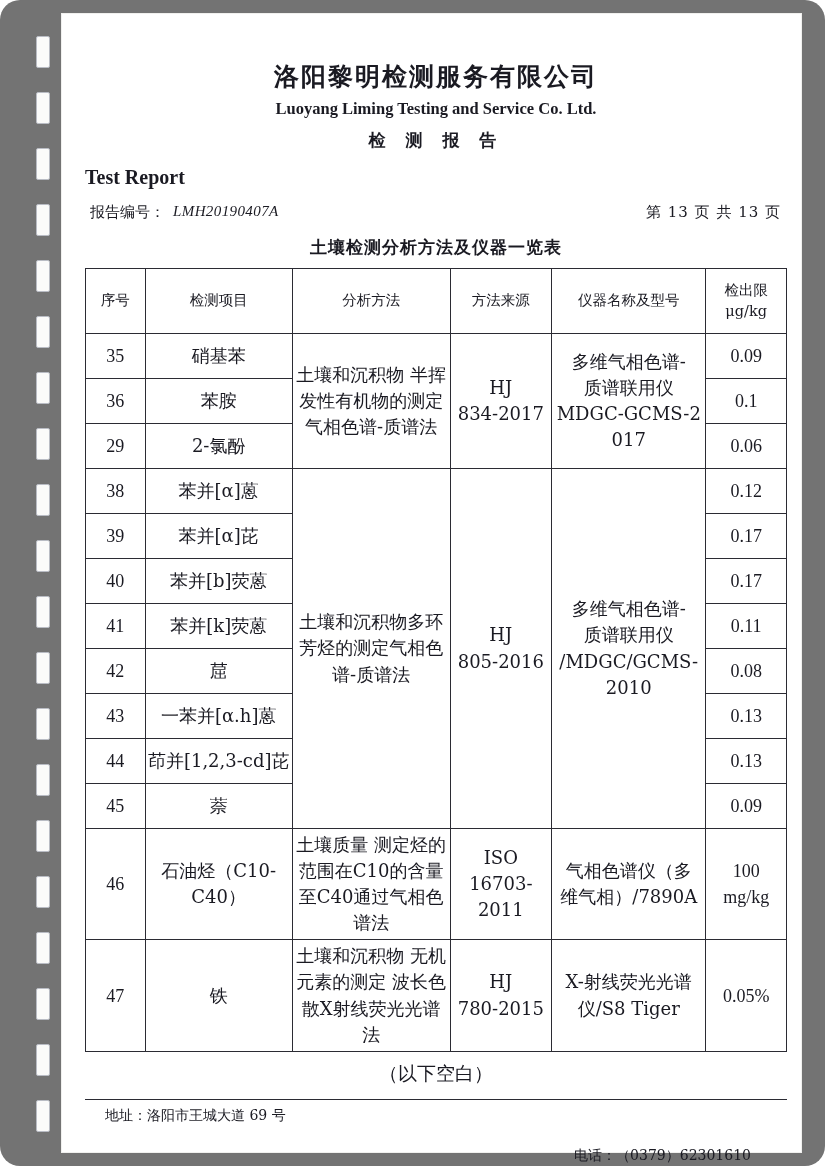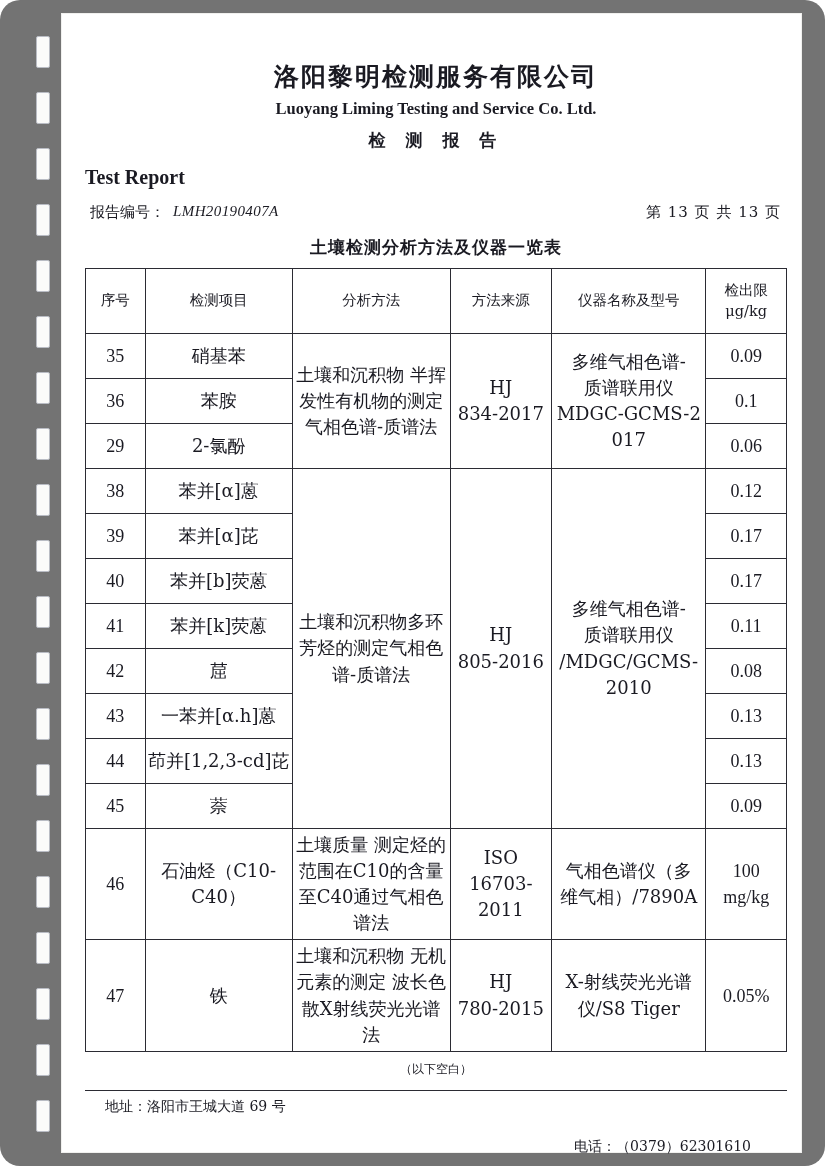--- a/index.html
+++ b/index.html
@@ -134,21 +134,21 @@
   .col-meth  { width: 22.5%; }
   .col-src   { width: 14.5%; }
   .col-instr { width: 22%; }
   .col-lim   { width: 11.5%; }
   .rowh { height: 45px; }
   .cell-sm { font-size: 12.8px; }
   .num { font-family: "Liberation Serif", serif; font-size: 13.5px; }
   .hdr-lim span { display: block; }
   .blank-note {
     text-align: center;
-    font-size: 12px;
+    font-size: 19px;
     font-family: "DejaVu Serif", serif;
     margin-top: 9px;
   }
   .footer {
     margin-top: 12px;
     border-top: 1.6px solid #2b2b33;
     padding-top: 7px;
     display: flex;
     justify-content: space-between;
     font-size: 14px;

